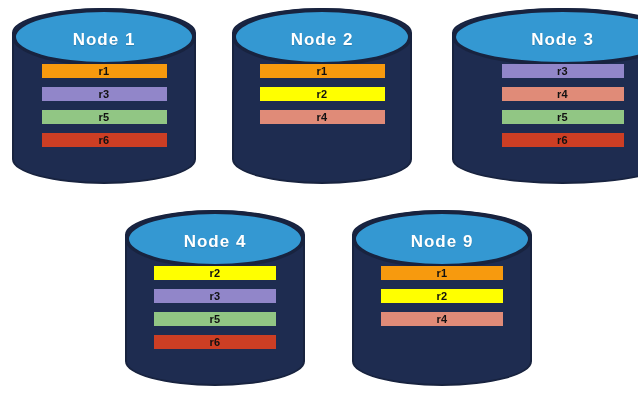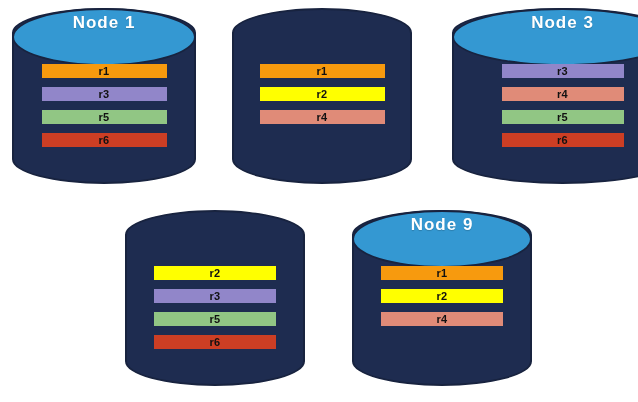--- a/index.html
+++ b/index.html
@@ -40,25 +40,25 @@
     box-sizing: border-box;
   }
 
   .cyl-top {
     position: absolute;
     left: 0;
     top: 0;
     width: 100%;
     height: 58px;
     background: #3498d2;
-    border: 2px solid #0c4a6e;
+    border: 4px solid #0c4a6e;
     border-radius: 50%;
     box-sizing: border-box;
     display: flex;
-    align-items: flex-start;
+    align-items: center;
     justify-content: center;
   }
 
   .node-title {
     color: #ffffff;
     font-size: 17px;
     font-weight: bold;
     letter-spacing: 1px;
     line-height: 1;
     margin-top: 4px;
@@ -113,20 +113,23 @@
         <div class="row-bar" style="background: rgb(145, 198, 132); width: 125px;">
           <span class="row-label" style="color: rgb(17, 17, 17);">r5</span>
         </div>
         <div class="row-bar" style="background: rgb(204, 62, 36); width: 125px;">
           <span class="row-label" style="color: rgb(17, 17, 17);">r6</span>
         </div>
       </div>
     </div>
     <div class="node" style="left: 232px; top: 8px; width: 180px; height: 176px;">
       <div class="cyl-body" style="background: rgb(30, 44, 80); border-color: rgb(24, 35, 63);"></div>
+      <div class="cyl-top" style="background: rgb(52, 152, 210); border-color: rgb(24, 35, 63);">
+        <div class="node-title">Node 2</div>
+      </div>
       <div class="rows">
         <div class="row-bar" style="background: rgb(247, 154, 14); width: 125px;">
           <span class="row-label" style="color: rgb(17, 17, 17);">r1</span>
         </div>
         <div class="row-bar" style="background: rgb(255, 255, 0); width: 125px;">
           <span class="row-label" style="color: rgb(17, 17, 17);">r2</span>
         </div>
         <div class="row-bar" style="background: rgb(224, 139, 120); width: 125px;">
           <span class="row-label" style="color: rgb(17, 17, 17);">r4</span>
         </div>
@@ -147,20 +150,23 @@
         <div class="row-bar" style="background: rgb(145, 198, 132); width: 122px;">
           <span class="row-label" style="color: rgb(17, 17, 17);">r5</span>
         </div>
         <div class="row-bar" style="background: rgb(204, 62, 36); width: 122px;">
           <span class="row-label" style="color: rgb(17, 17, 17);">r6</span>
         </div>
       </div>
     </div>
     <div class="node" style="left: 125px; top: 210px; width: 180px; height: 176px;">
       <div class="cyl-body" style="background: rgb(30, 44, 80); border-color: rgb(24, 35, 63);"></div>
+      <div class="cyl-top" style="background: rgb(52, 152, 210); border-color: rgb(24, 35, 63);">
+        <div class="node-title">Node 4</div>
+      </div>
       <div class="rows">
         <div class="row-bar" style="background: rgb(255, 255, 0); width: 122px;">
           <span class="row-label" style="color: rgb(17, 17, 17);">r2</span>
         </div>
         <div class="row-bar" style="background: rgb(145, 134, 201); width: 122px;">
           <span class="row-label" style="color: rgb(17, 17, 17);">r3</span>
         </div>
         <div class="row-bar" style="background: rgb(145, 198, 132); width: 122px;">
           <span class="row-label" style="color: rgb(17, 17, 17);">r5</span>
         </div>

